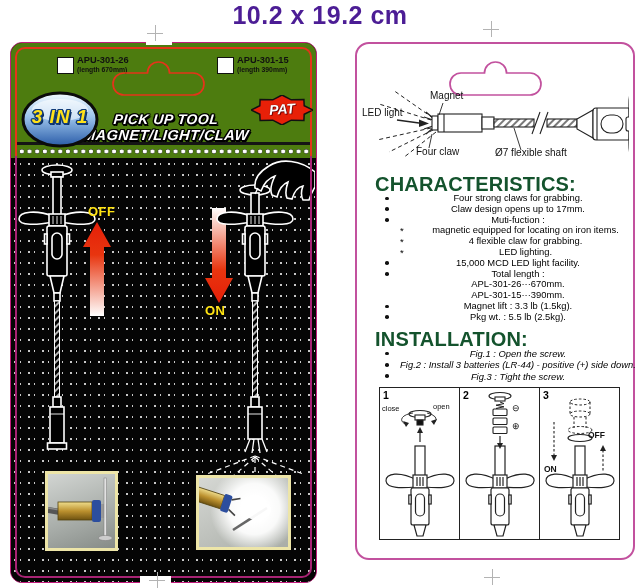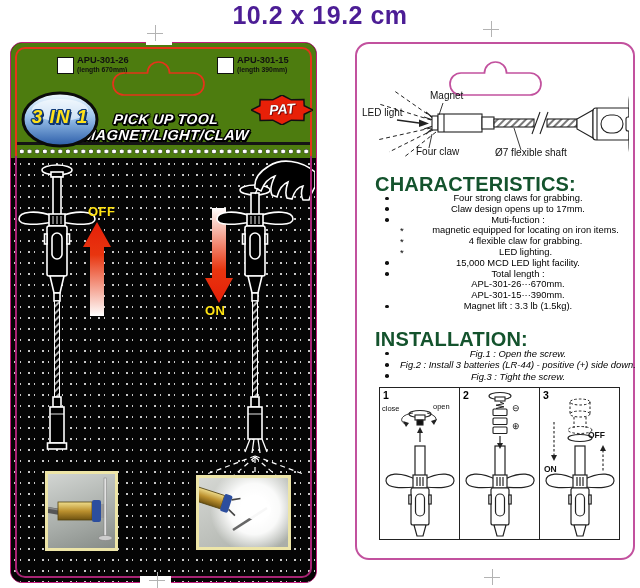--- a/index.html
+++ b/index.html
@@ -323,20 +323,21 @@
       <li class="b0">Claw design opens up to 17mm.</li>
       <li class="b0">Muti-fuction :</li>
       <li class="b1">magnetic equipped for locating on iron items.</li>
       <li class="b1">4 flexible claw for grabbing.</li>
       <li class="b1">LED lighting.</li>
       <li class="b0">15,000 MCD LED light facility.</li>
       <li class="b0">Total length :</li>
       <li class="b2">APL-301-26···670mm.</li>
       <li class="b2">APL-301-15···390mm.</li>
       <li class="b0">Magnet lift : 3.3 lb (1.5kg).</li>
+      <li class="b0">Pkg wt. : 5.5 lb (2.5kg).</li>
     </ul>
 
     <div class="bhead" style="left:18px;top:284px">INSTALLATION:</div>
     <ul class="blist inst" style="top:303px">
       <li class="b0">Fig.1 : Open the screw.</li>
       <li class="b0">Fig.2 : Install 3 batteries (LR-44) - positive (+) side down.</li>
       <li class="b0">Fig.3 : Tight the screw.</li>
     </ul>
 
     <div class="figbox">

